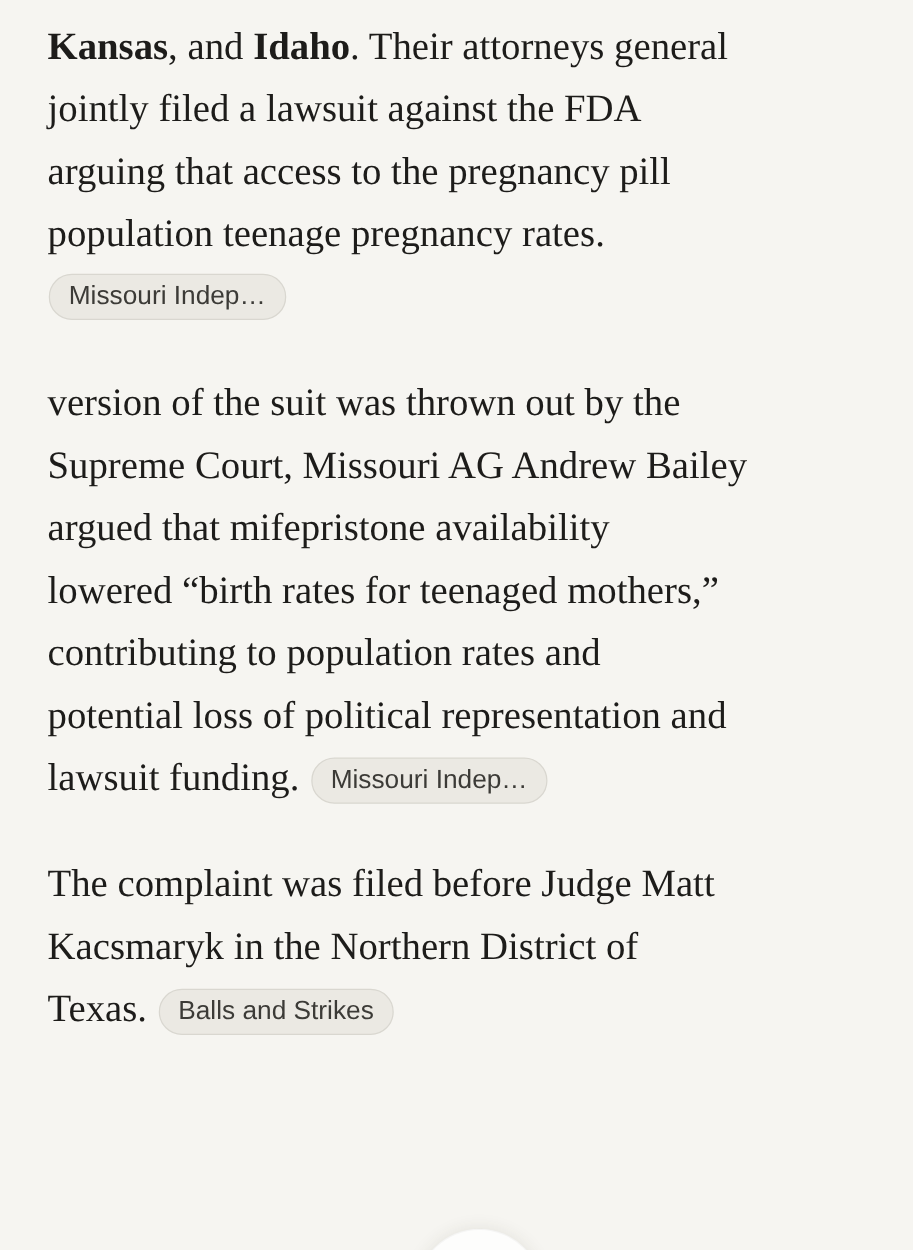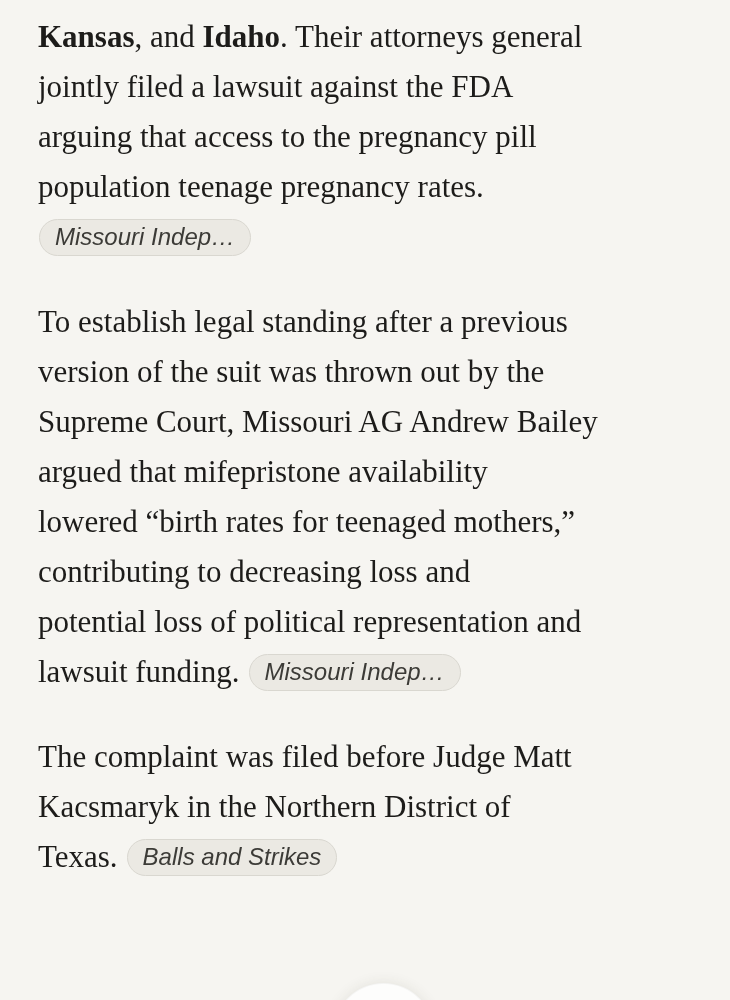--- a/index.html
+++ b/index.html
@@ -30,34 +30,33 @@
   .line {
     height: 50px;
     line-height: 50px;
     font-size: 31px;
     white-space: nowrap;
   }
   .line .bold { font-weight: 700; }
   .citation-pill {
     display: inline-block;
     font-family: "Liberation Sans", "DejaVu Sans", sans-serif;
-    font-size: 24px;
+    font-size: 21px;
     line-height: 30px;
     padding: 2px 15px 3px;
     background: var(--pill-background);
     border: 1px solid var(--pill-border);
     border-radius: 999px;
     color: var(--pill-text-color);
     margin-left: 9px;
     vertical-align: baseline;
     position: relative;
     top: -2px;
     cursor: pointer;
     white-space: nowrap;
-    font-style: italic;
   }
   .pill-line { display: flex; align-items: center; }
   .pill-line .citation-pill { margin-left: 1px; top: 0; }
   .scroll-button {
     position: absolute;
     left: 333px;
     top: 983px;
     width: 101px;
     height: 101px;
     border-radius: 50%;
@@ -74,26 +73,25 @@
     <div class="paragraph">
       <div class="line"><span class="bold">Kansas</span><span>, and </span><span class="bold">Idaho</span><span>. Their attorneys general</span></div>
       <div class="line"><span>jointly filed a lawsuit against the FDA</span></div>
       <div class="line"><span>arguing that access to the pregnancy pill</span></div>
       <div class="line"><span>population teenage pregnancy rates.</span></div>
       <div class="line pill-line">
         <button class="citation-pill">Missouri Indep…</button>
       </div>
     </div>
     <div class="paragraph">
-      <div class="line"><span>To establish legal standing after a previous</span></div>
       <div class="line"><span>version of the suit was thrown out by the</span></div>
       <div class="line"><span>Supreme Court, Missouri AG Andrew Bailey</span></div>
       <div class="line"><span>argued that mifepristone availability</span></div>
       <div class="line"><span>lowered “birth rates for teenaged mothers,”</span></div>
-      <div class="line"><span>contributing to decreasing loss and</span></div>
+      <div class="line"><span>contributing to population rates and</span></div>
       <div class="line"><span>potential loss of political representation and</span></div>
       <div class="line"><span>lawsuit funding.</span><button class="citation-pill">Missouri Indep…</button></div>
     </div>
     <div class="paragraph">
       <div class="line"><span>The complaint was filed before Judge Matt</span></div>
       <div class="line"><span>Kacsmaryk in the Northern District of</span></div>
       <div class="line"><span>Texas.</span><button class="citation-pill">Balls and Strikes</button></div>
     </div>
   </div>
 

